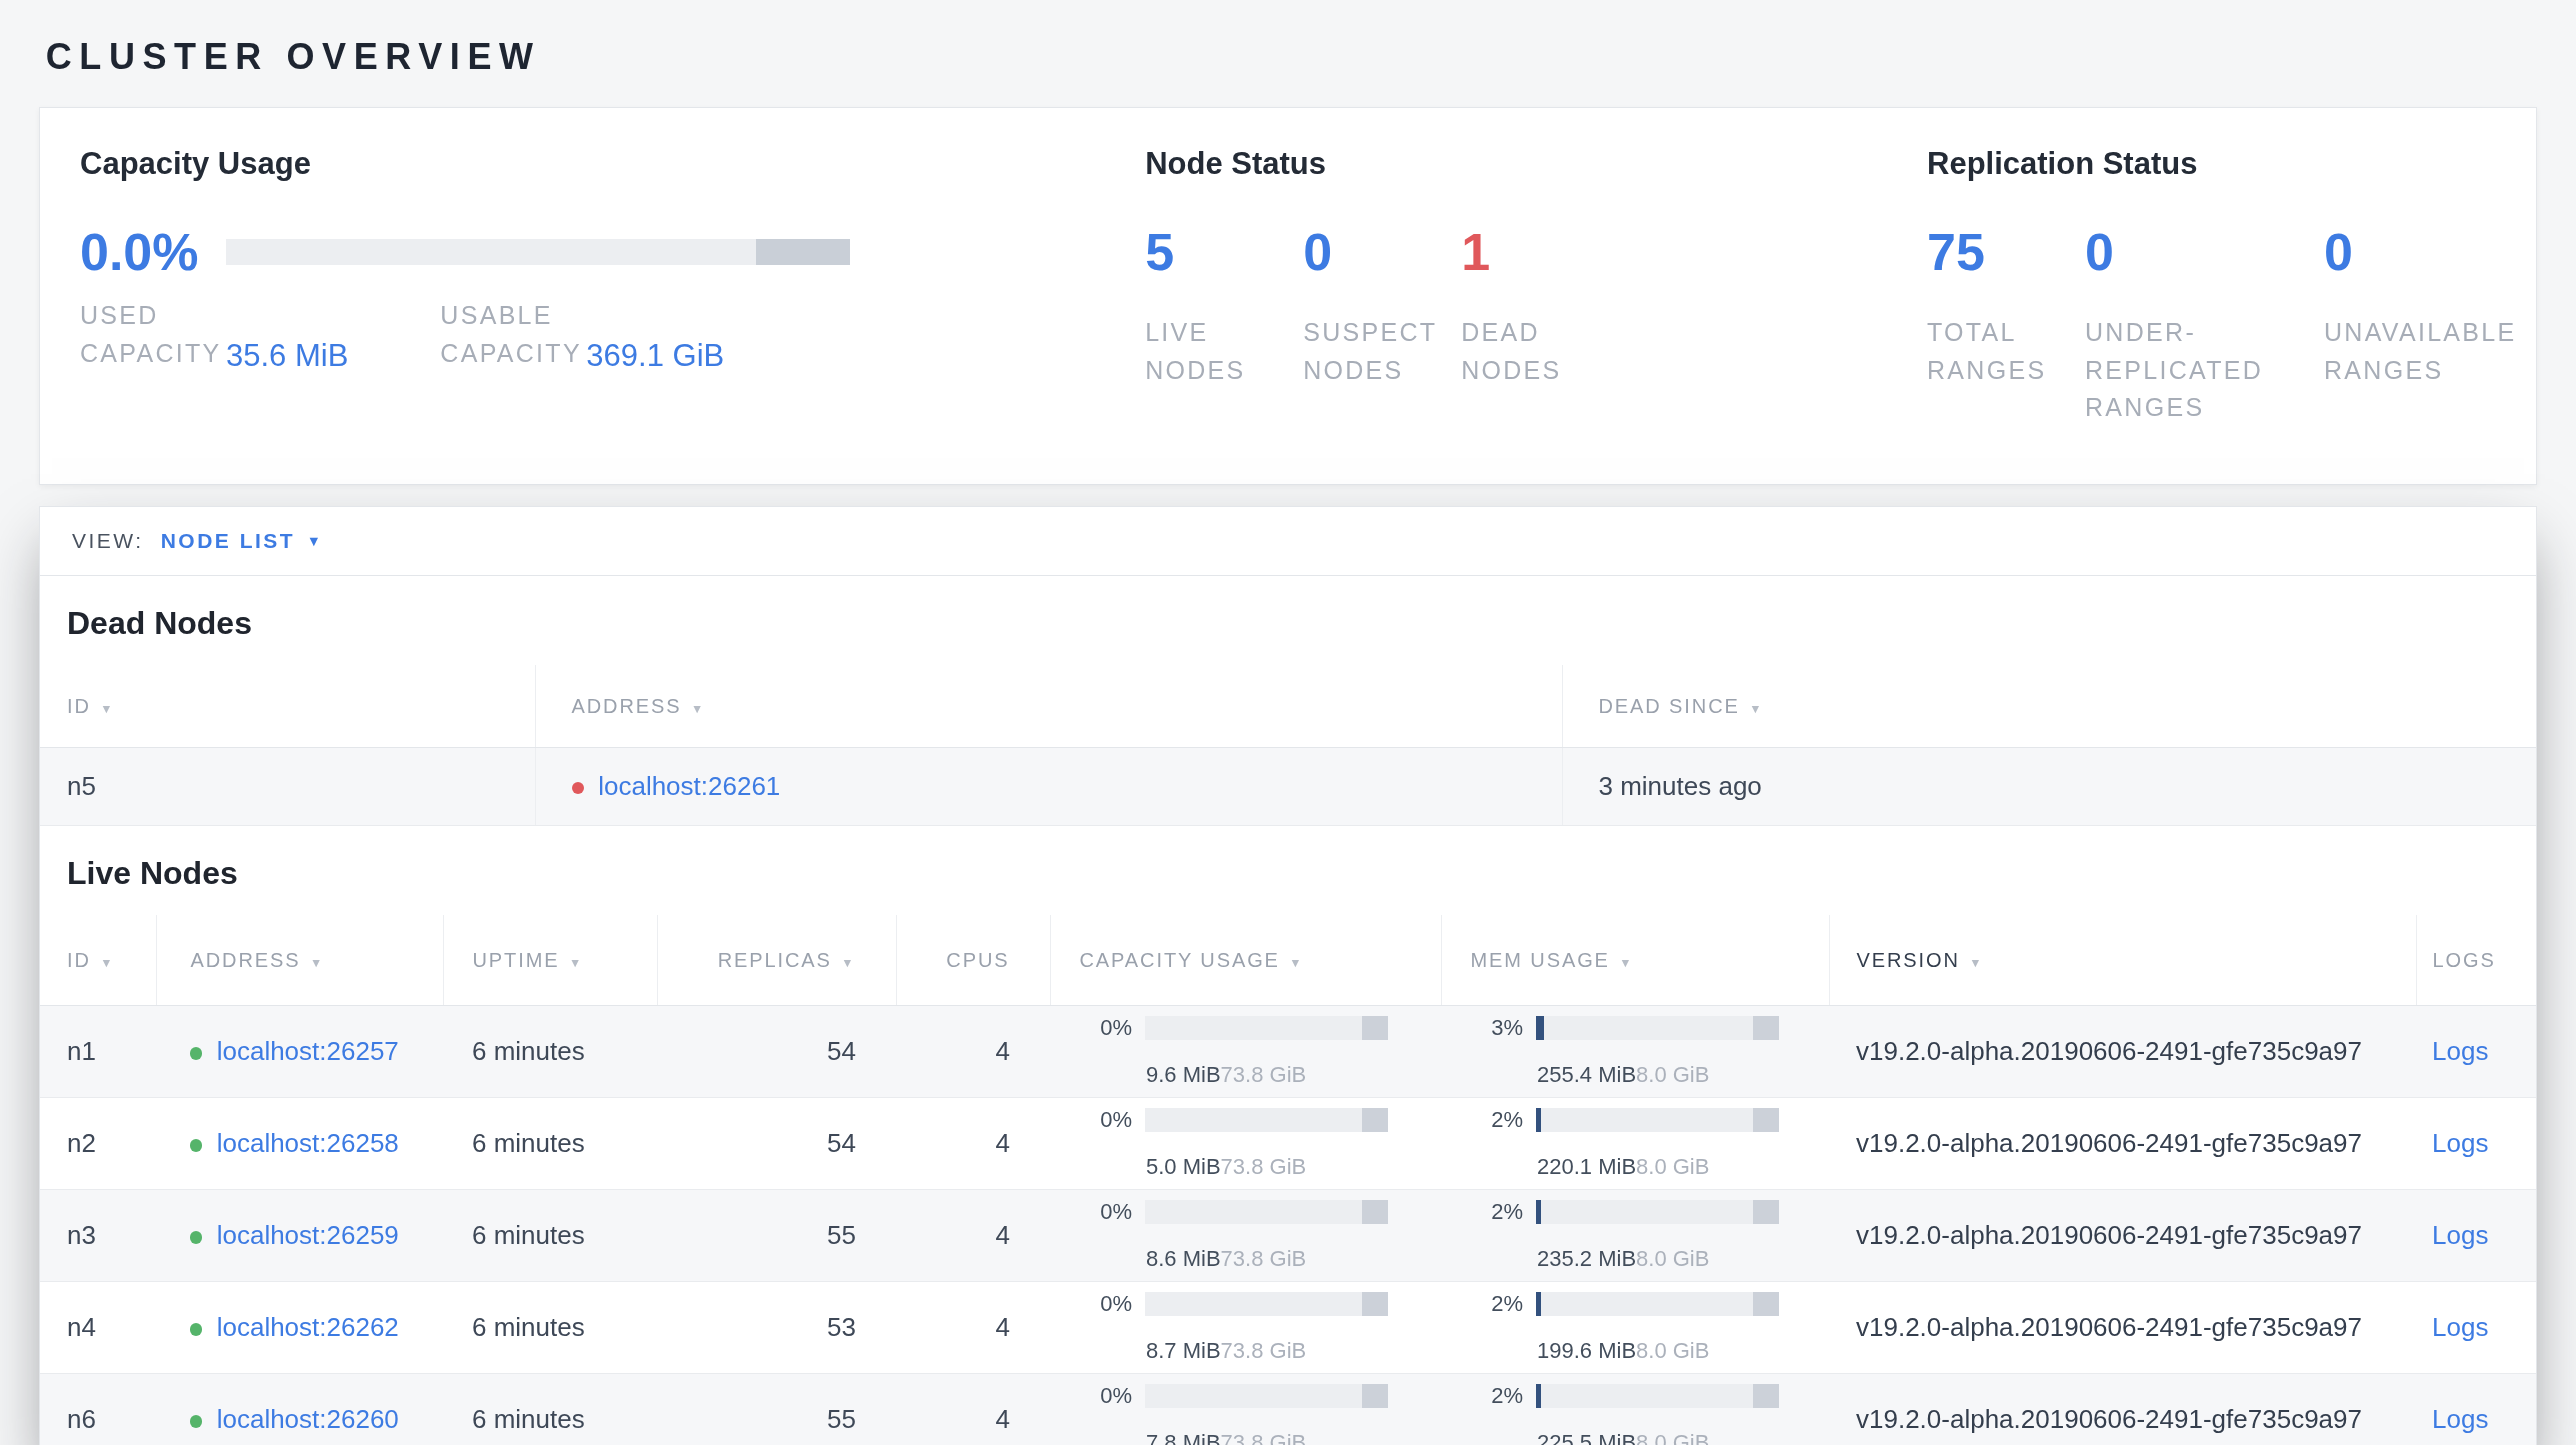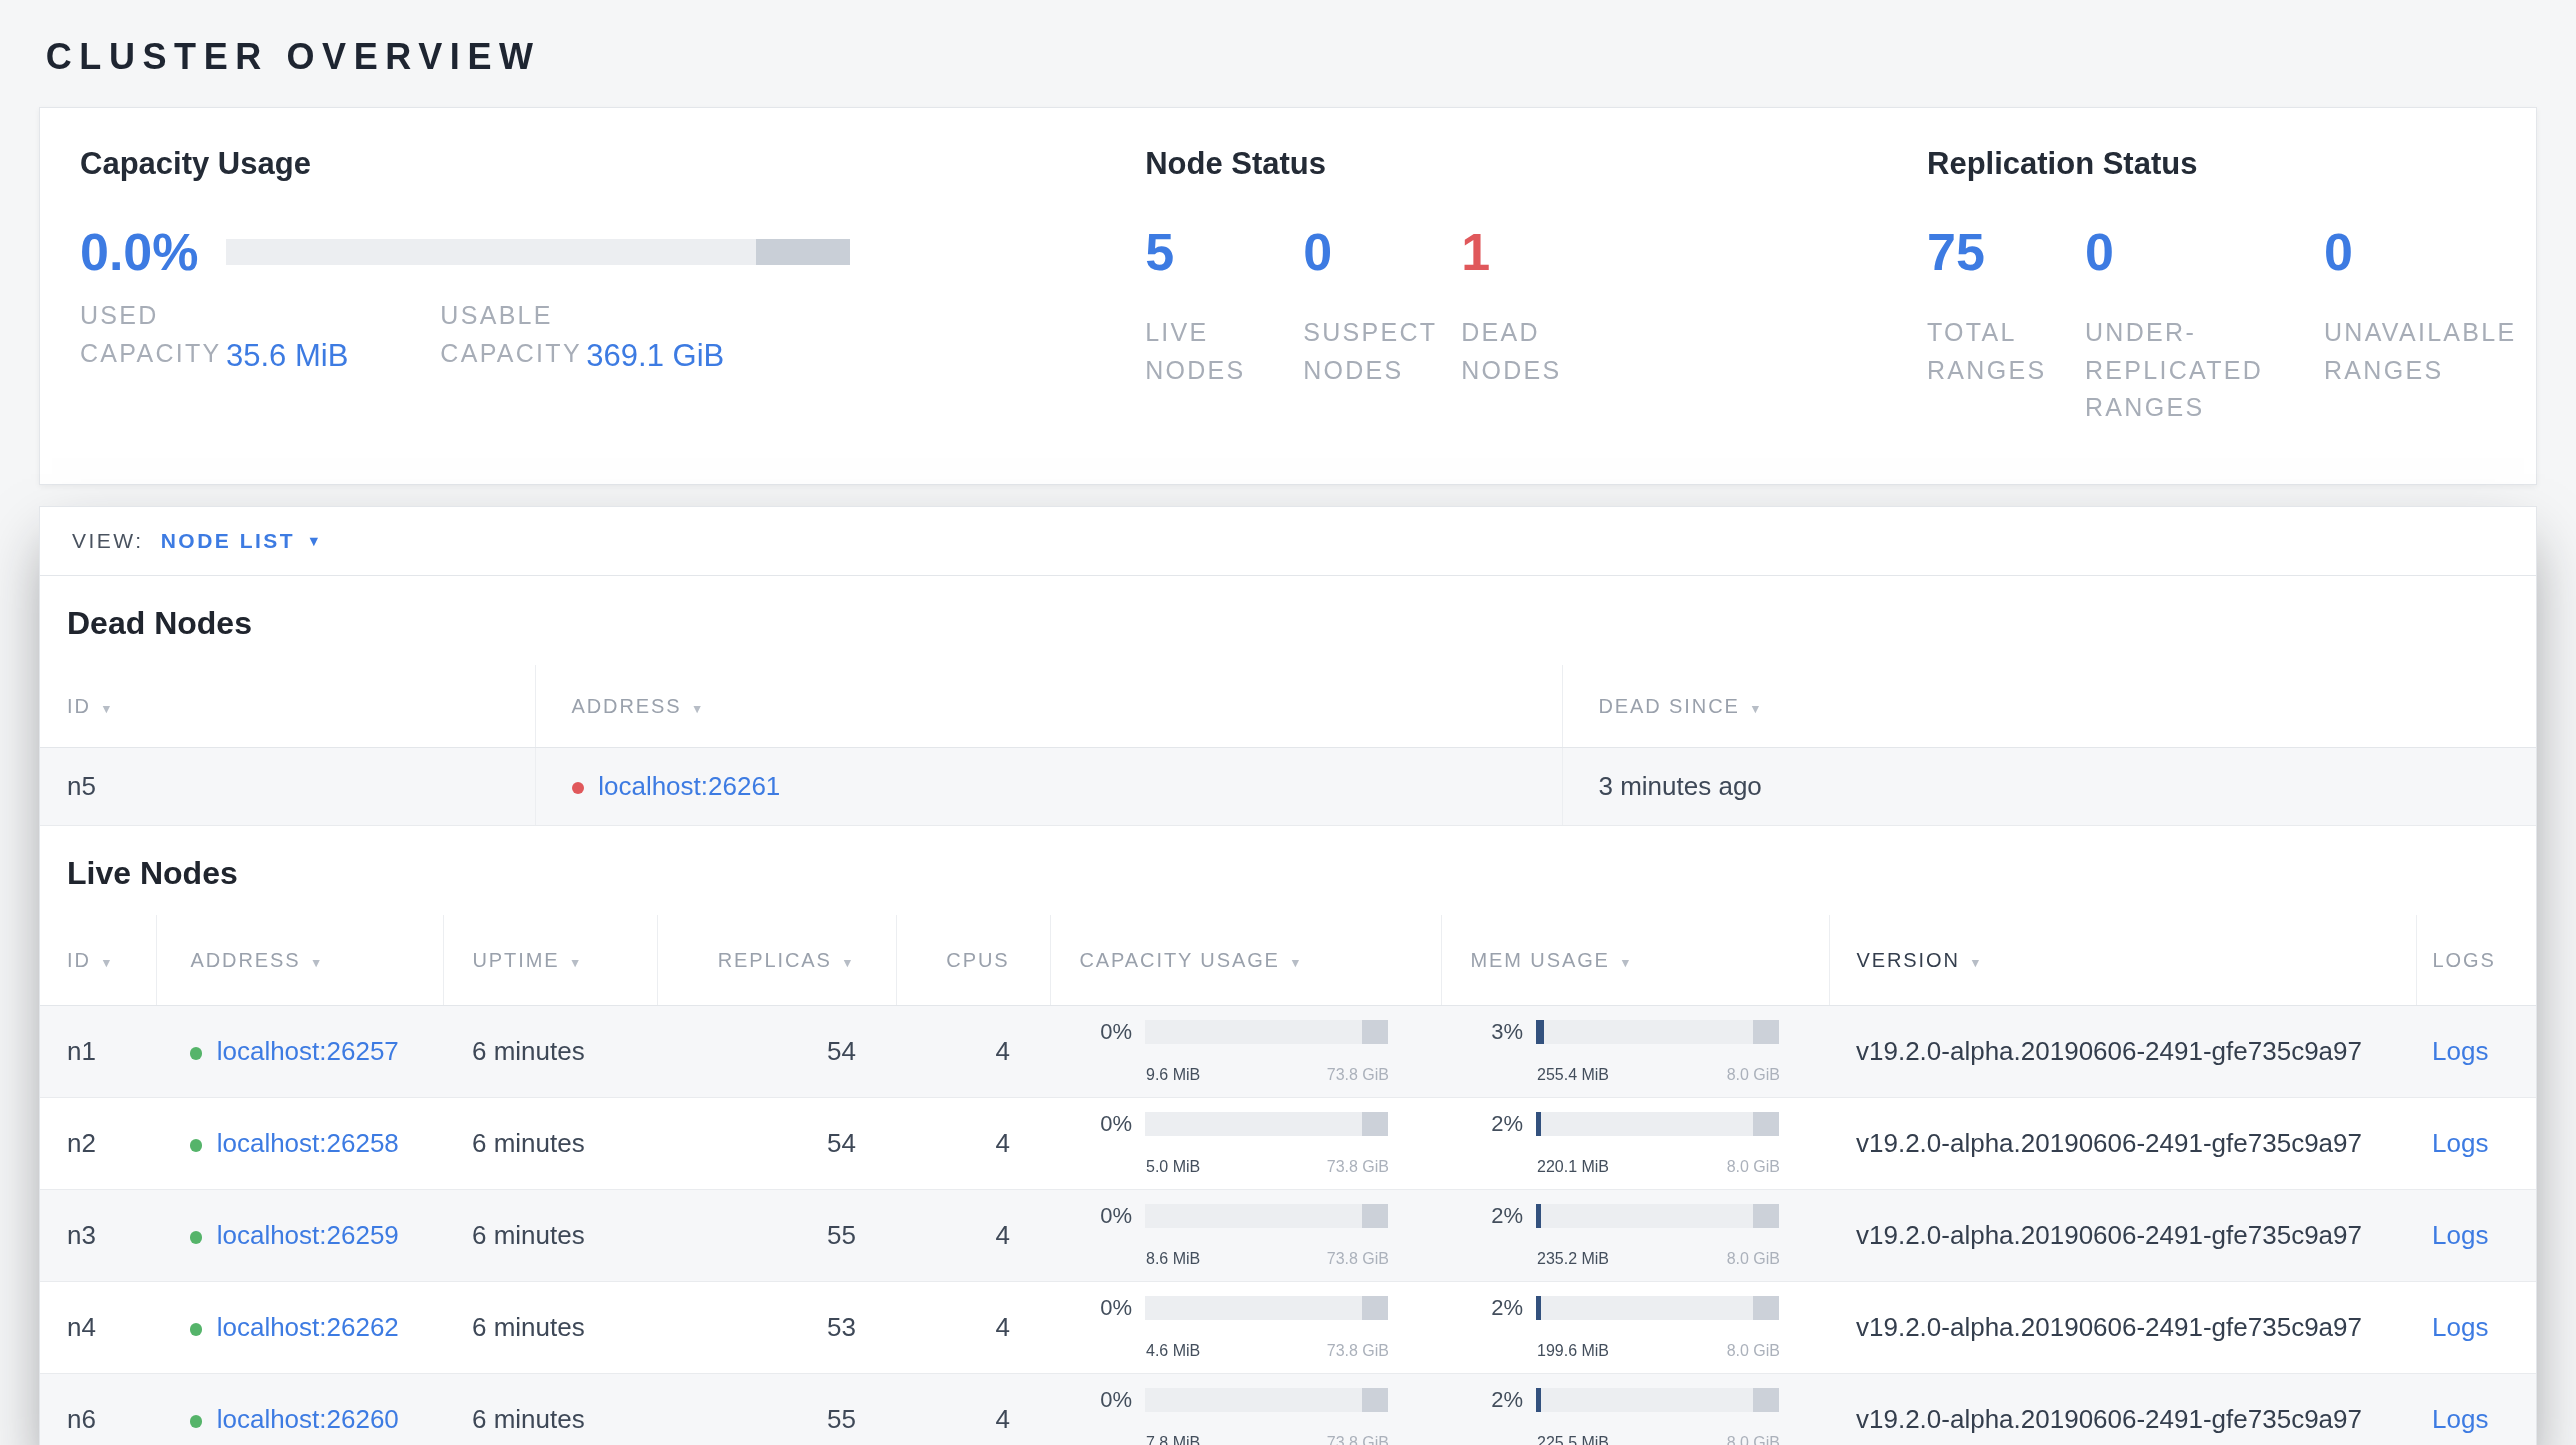--- a/index.html
+++ b/index.html
@@ -99,21 +99,21 @@
   .live-table .c-cap, .live-table .c-mem { padding-left:29px; }
   .live-table .c-version { padding-left:27px; color:#343e4d; }
   .live-table .c-logs { padding-left:16px; }
 
   .usage { display:flex; flex-direction:column; justify-content:center; }
   .u-top { display:flex; align-items:center; }
   .pct { width:53px; text-align:right; font-size:22px; color:#434e5c; margin-right:13.4px; flex:none; }
   .mini-bar { position:relative; width:243px; height:24px; background:#eceef1; flex:none; }
   .mini-bar .seg { position:absolute; right:0; top:0; width:11%; height:100%; background:#ccd1d9; }
   .mini-bar .fill { position:absolute; left:0; top:0; height:100%; background:#33517e; }
-  .u-bottom { display:flex; justify-content:space-between; width:243px; margin-left:67px; margin-top:21px; font-size:16px; }
+  .u-bottom { display:flex; justify-content:flex-start; width:243px; margin-left:67px; margin-top:21px; font-size:22px; }
   .u-bottom .used { color:#434e5c; }
   .u-bottom .total { color:#abb1bb; }
 </style>
 </head>
 <body>
 
 <div class="page">
 
   <h1 class="page-title">CLUSTER OVERVIEW</h1>
 
@@ -378,21 +378,21 @@
           <td class="c-cap">
               <div class="usage">
             <div class="u-top">
                   <span class="pct">0%</span>
               <div class="mini-bar">
                     <div class="fill" style="width: 0%;"></div>
                     <div class="seg"></div>
                   </div>
                 </div>
             <div class="u-bottom">
-                  <span class="used">4.6 MiB</span>
+                  <span class="used">8.7 MiB</span>
                   <span class="total">73.8 GiB</span>
                 </div>
           </div>
             </td>
           <td class="c-mem">
               <div class="usage">
             <div class="u-top">
                   <span class="pct">2%</span>
               <div class="mini-bar">
                     <div class="fill" style="width: 2%;"></div>

